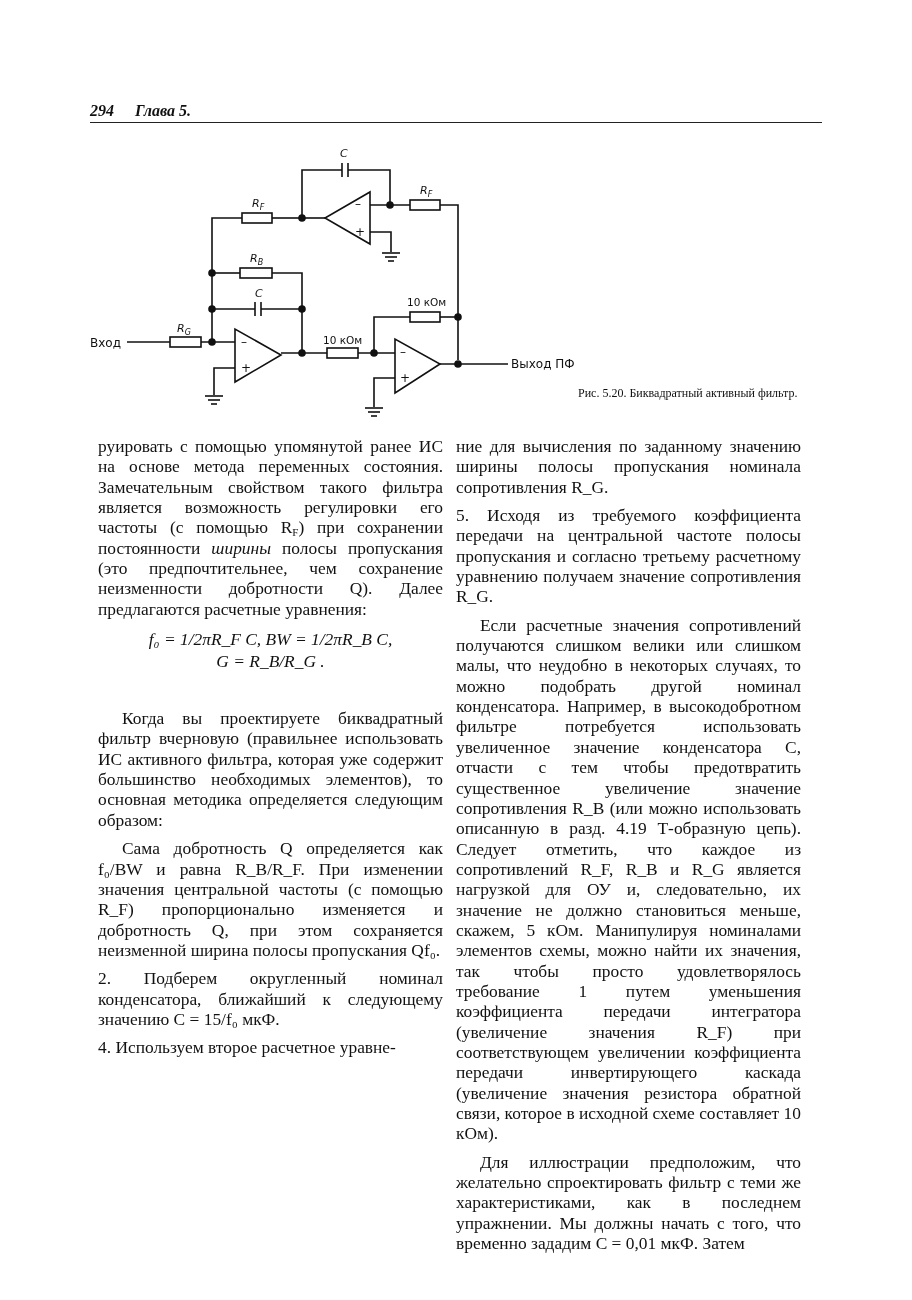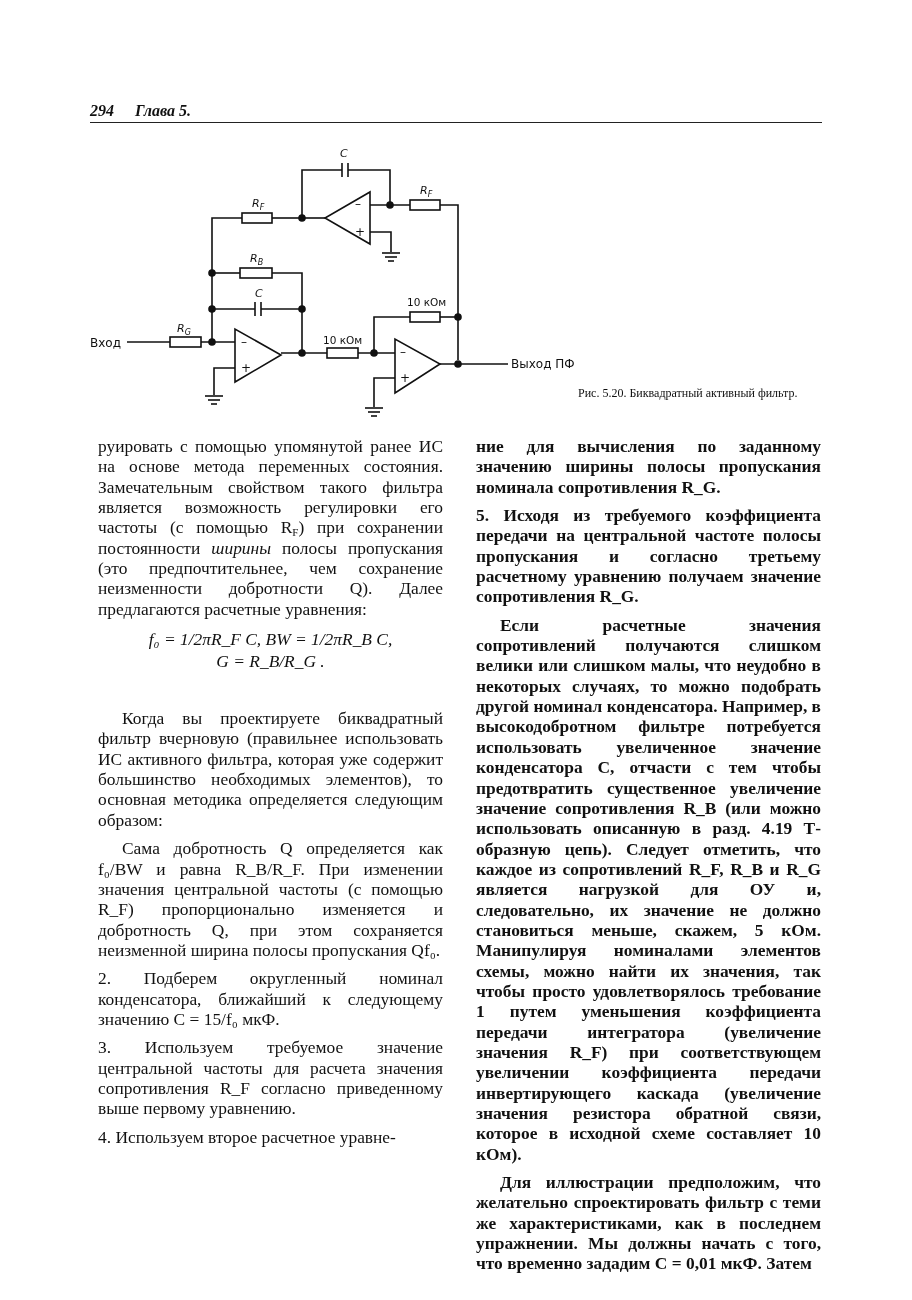--- a/index.html
+++ b/index.html
@@ -6,21 +6,21 @@
   body{width:912px;height:1300px;position:relative;overflow:hidden;color:#111;font-family:"Liberation Serif","DejaVu Serif",serif;}
   .header{position:absolute;left:90px;top:100px;width:732px;height:22px;border-bottom:1.5px solid #222;}
   .header span{font-weight:bold;font-size:16px;position:absolute;top:2px;font-style:italic;}
   .pnum{left:0;}
   .chap{left:45px;}
   .circuit{position:absolute;left:80px;top:140px;width:520px;height:280px;}
   .caption{position:absolute;left:578px;top:385px;width:244px;font-size:12px;line-height:17px;text-align:justify;text-align-last:left;}
   .col{position:absolute;top:428px;width:361px;font-size:17.4px;line-height:20.35px;text-align:justify;}
   .col p{margin:8px;}
   .left{left:90px;}
-  .right{left:468px;font-weight:bold;}
+  .right{left:448px;}
   .ind{text-indent:24px;}
   .formula{margin:9px 0 36px 0 !important;font-style:italic;line-height:22px;text-align:center;}
   i{font-style:italic;}
   sub{font-size:11px;vertical-align:-3px;line-height:0;}
 </style>
 </head>
 <body>
 
 <div class="header">
   <span class="pnum">294</span>
@@ -111,21 +111,20 @@
 </svg>
 
 <div class="caption">Рис. 5.20. Биквадратный активный фильтр.</div>
 
 <div class="col left">
   <p><span>руировать с помощью упомянутой ранее ИС на основе метода переменных состояния. Замечательным свойством такого фильтра является возможность регулировки его частоты (с помощью R</span><sub>F</sub><span>) при сохранении постоянности </span><i>ширины</i><span> полосы пропускания (это предпочтительнее, чем сохранение неизменности добротности Q). Далее предлагаются расчетные уравнения:</span></p>
   <p class="formula"><span>f₀ = 1/2πR_F C,   BW = 1/2πR_B C,</span><br><span>G = R_B/R_G .</span></p>
   <p class="ind">Когда вы проектируете биквадратный фильтр вчерновую (правильнее использовать ИС активного фильтра, которая уже содержит большинство необходимых элементов), то основная методика определяется следующим образом:</p>
   <p class="ind">Сама добротность Q определяется как f₀/BW и равна R_B/R_F. При изменении значения центральной частоты (с помощью R_F) пропорционально изменяется и добротность Q, при этом сохраняется неизменной ширина полосы пропускания Qf₀.</p>
   <p>2. Подберем округленный номинал конденсатора, ближайший к следующему значению C = 15/f₀ мкФ.</p>
-  <p>3. Используем требуемое значение центральной частоты для расчета значения сопротивления R_F согласно приведенному выше первому уравнению.</p>
   <p>4. Используем второе расчетное уравне-</p>
 </div>
 
 <div class="col right">
   <p>ние для вычисления по заданному значению ширины полосы пропускания номинала сопротивления R_G.</p>
   <p>5. Исходя из требуемого коэффициента передачи на центральной частоте полосы пропускания и согласно третьему расчетному уравнению получаем значение сопротивления R_G.</p>
   <p class="ind">Если расчетные значения сопротивлений получаются слишком велики или слишком малы, что неудобно в некоторых случаях, то можно подобрать другой номинал конденсатора. Например, в высокодобротном фильтре потребуется использовать увеличенное значение конденсатора C, отчасти с тем чтобы предотвратить существенное увеличение значение сопротивления R_B (или можно использовать описанную в разд. 4.19 Т-образную цепь). Следует отметить, что каждое из сопротивлений R_F, R_B и R_G является нагрузкой для ОУ и, следовательно, их значение не должно становиться меньше, скажем, 5 кОм. Манипулируя номиналами элементов схемы, можно найти их значения, так чтобы просто удовлетворялось требование 1 путем уменьшения коэффициента передачи интегратора (увеличение значения R_F) при соответствующем увеличении коэффициента передачи инвертирующего каскада (увеличение значения резистора обратной связи, которое в исходной схеме составляет 10 кОм).</p>
   <p class="ind">Для иллюстрации предположим, что желательно спроектировать фильтр с теми же характеристиками, как в последнем упражнении. Мы должны начать с того, что временно зададим C = 0,01 мкФ. Затем</p>
 </div>
 

